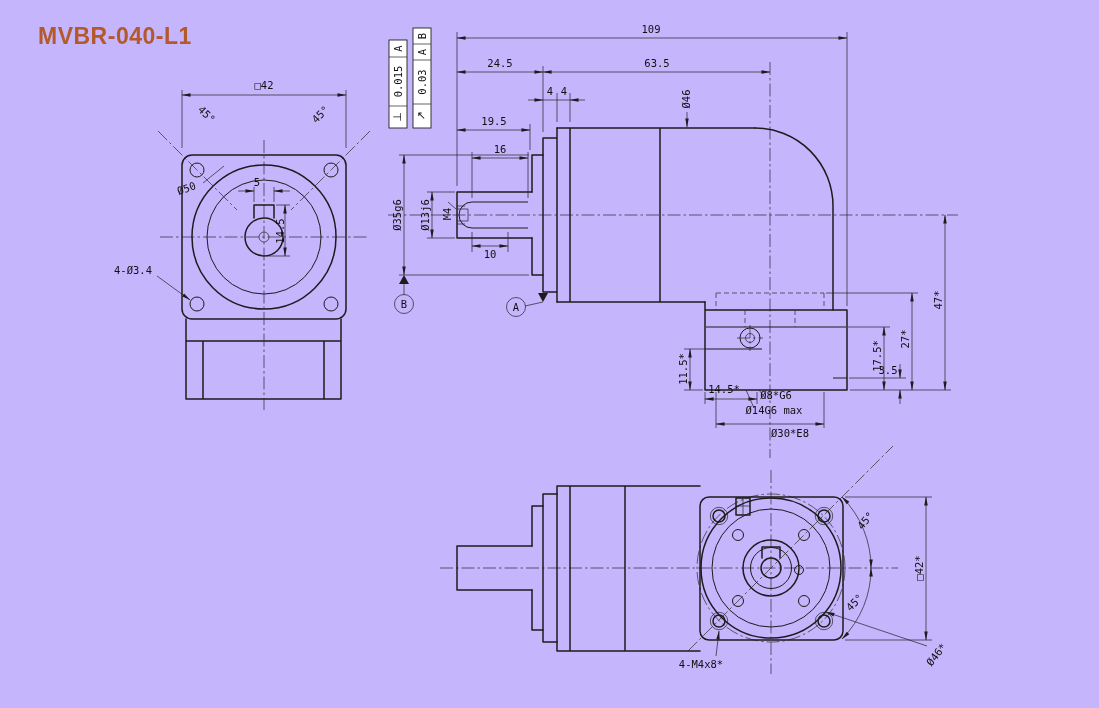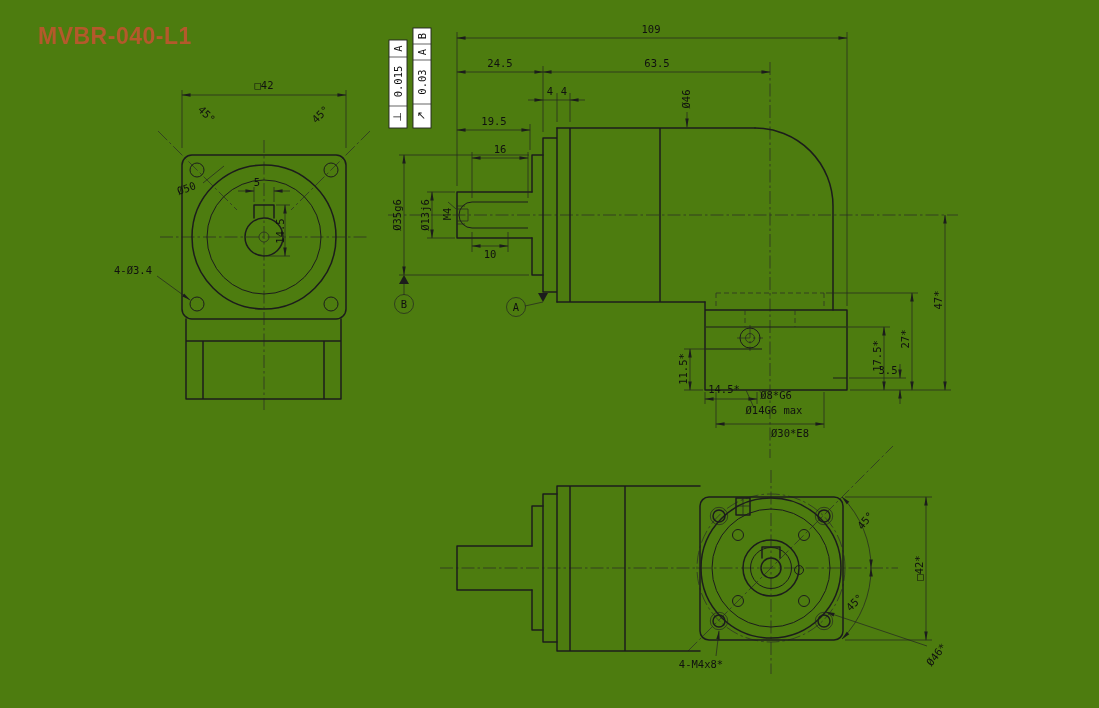--- a/index.html
+++ b/index.html
@@ -1,16 +1,16 @@
 <!DOCTYPE html>
 <html><head>
 <meta charset="utf-8">
 <style>
   html,body{margin:0;padding:0;background:#ffffff;}
-  .stage{position:relative;width:1099px;height:708px;background:#4d7c0f;overflow:hidden;}
+  .stage{position:relative;width:1099px;height:708px;background:#c4b5fd;overflow:hidden;}
   svg{position:absolute;left:0;top:0;}
   .ol{fill:none;stroke:#1c1c1c;stroke-width:1.5;stroke-linejoin:round;stroke-linecap:round;}
   .md{fill:none;stroke:#1c1c1c;stroke-width:1.0;stroke-linejoin:round;}
   .thin{fill:none;stroke:#222;stroke-width:0.7;}
   .cl{fill:none;stroke:#2a2a2a;stroke-width:0.7;stroke-dasharray:13 3 2.5 3;}
   .hid{fill:none;stroke:#2a2a2a;stroke-width:0.7;stroke-dasharray:5 3;}
   .fillk{fill:#1c1c1c;stroke:none;}
   .box{fill:#ffffff;stroke:#222;stroke-width:0.9;}
   text.d{font-size:10.5px;fill:#101010;text-anchor:middle;
          font-family:"DejaVu Sans Mono","DejaVu Sans",monospace;}

